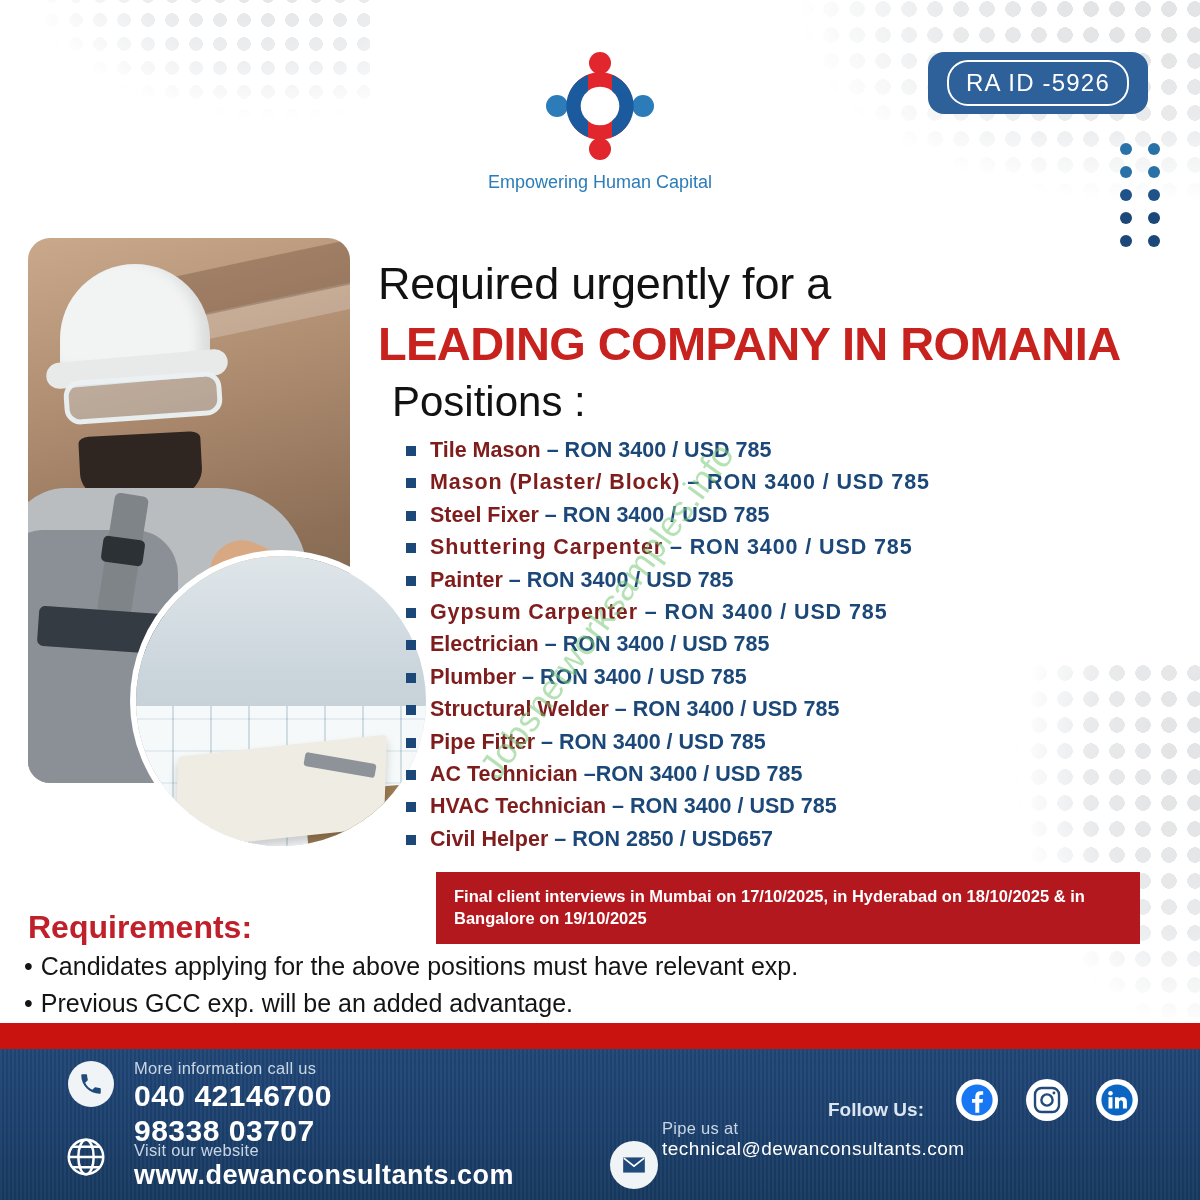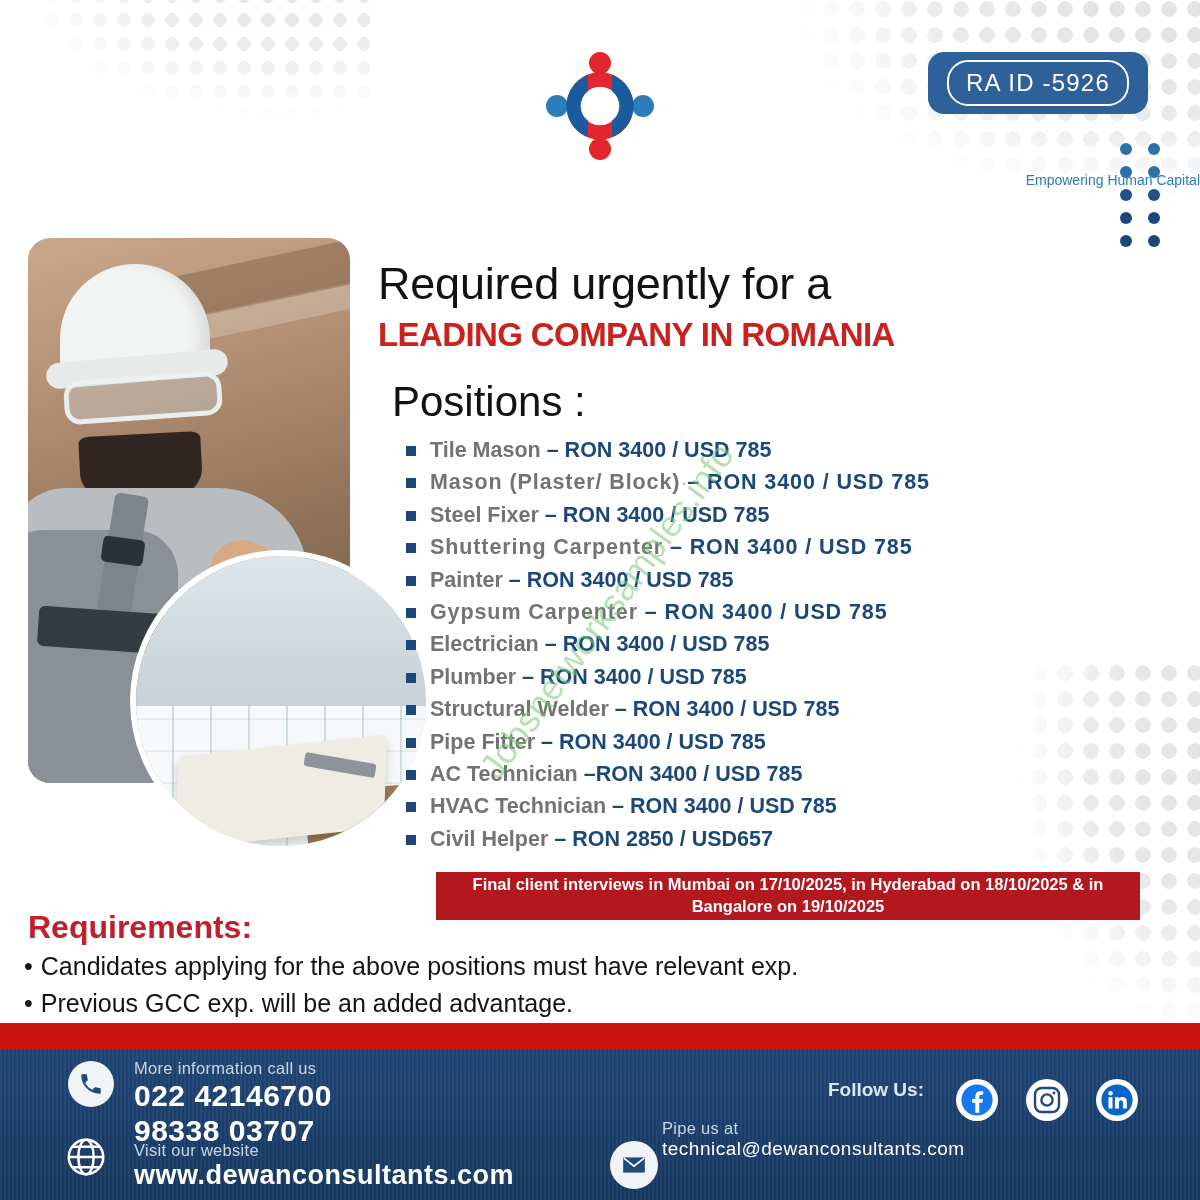--- a/index.html
+++ b/index.html
@@ -68,24 +68,23 @@
     letter-spacing: 0.6px;
     color: #8d9096;
     font-weight: 400;
   }
   .brand-name .bold {
     color: #3a3a3c;
     font-weight: 700;
   }
   .brand-tagline {
     margin-top: 6px;
-    font-size: 14px;
+    font-size: 18px;
     color: #2b7cb8;
     font-weight: 400;
-    text-align: right;
   }
 
   
   .ra-badge {
     position: absolute;
     top: 52px; right: 52px;
     width: 220px; height: 62px;
     background: #2e6099;
     border-radius: 16px;
     display: flex;
@@ -262,21 +261,21 @@
     position: absolute;
     top: 258px; left: 378px;
     font-size: 45px;
     color: #121212;
     font-weight: 400;
     letter-spacing: -0.2px;
   }
   .headline-2 {
     position: absolute;
     top: 316px; left: 378px;
-    font-size: 33px;
+    font-size: 47px;
     color: #c8221f;
     font-weight: 700;
     letter-spacing: -0.6px;
     white-space: nowrap;
   }
   .positions-label {
     position: absolute;
     top: 378px; left: 392px;
     font-size: 42px;
     color: #121212;
@@ -300,21 +299,21 @@
     font-weight: 700;
     color: #1b4878;
   }
   .positions-list li::before {
     content: "";
     position: absolute;
     left: 0; top: 12px;
     width: 10px; height: 10px;
     background: #1b4878;
   }
-  .positions-list .role { color: #737373; }
+  .positions-list .role { color: #7f1d1d; }
   .positions-list li.wide { letter-spacing: 0.9px; }
 
   
   .watermark {
     position: absolute;
     top: 396px; left: 392px;
     width: 430px; height: 430px;
     pointer-events: none;
     display: flex;
     align-items: center;
@@ -325,31 +324,30 @@
     font-size: 36px;
     color: rgba(120, 200, 120, 0.55);
     white-space: nowrap;
     font-weight: 400;
   }
 
   
   .interview-banner {
     position: absolute;
     top: 872px; left: 436px;
-    width: 704px; height: 48px;
+    width: 704px; height: 72px;
     background: #b4181f;
     color: #ffffff;
     display: flex;
     align-items: center;
     justify-content: center;
-    text-align: center;
     font-size: 16.5px;
     font-weight: 700;
     line-height: 1.32;
-    padding: 0 0;
+    padding: 0 18px;
     box-sizing: border-box;
   }
 
   
   .req-title {
     position: absolute;
     top: 909px; left: 28px;
     font-size: 32px;
     font-weight: 700;
     color: #c0202a;
@@ -424,21 +422,21 @@
     display: flex;
     align-items: center;
   }
   .mail-text { margin-left: 62px; }
   .mail-text .f-big { font-size: 19px; font-weight: 400; }
 
   .follow-block {
     position: absolute;
     top: 30px; right: 62px;
     display: flex;
-    align-items: flex-start;
+    align-items: flex-end;
     gap: 28px;
   }
   .follow-label {
     font-size: 19px;
     color: #dce6f0;
     font-weight: 700;
     margin-right: 4px;
   }
   .social {
     width: 42px; height: 42px;
@@ -563,21 +561,21 @@
       <svg width="46" height="46" viewBox="0 0 24 24" fill="none" stroke="#ffffff" stroke-width="1.3">
         <circle cx="12" cy="12" r="9"></circle>
         <ellipse cx="12" cy="12" rx="4" ry="9"></ellipse>
         <line x1="3" y1="12" x2="21" y2="12"></line>
         <path d="M4.8 6.6h14.4M4.8 17.4h14.4"></path>
       </svg>
     </div>
 
     <div class="call-block">
       <div class="f-small">More information call us</div>
-      <div class="f-big">022 42146700</div>
+      <div class="f-big">040 42146700</div>
       <div class="f-big">98338 03707</div>
     </div>
 
     <div class="web-block">
       <div class="f-small">Visit our website</div>
       <div class="f-big">www.dewanconsultants.com</div>
     </div>
 
     <div class="mail-block">
       <div class="f-icon f-mail">

